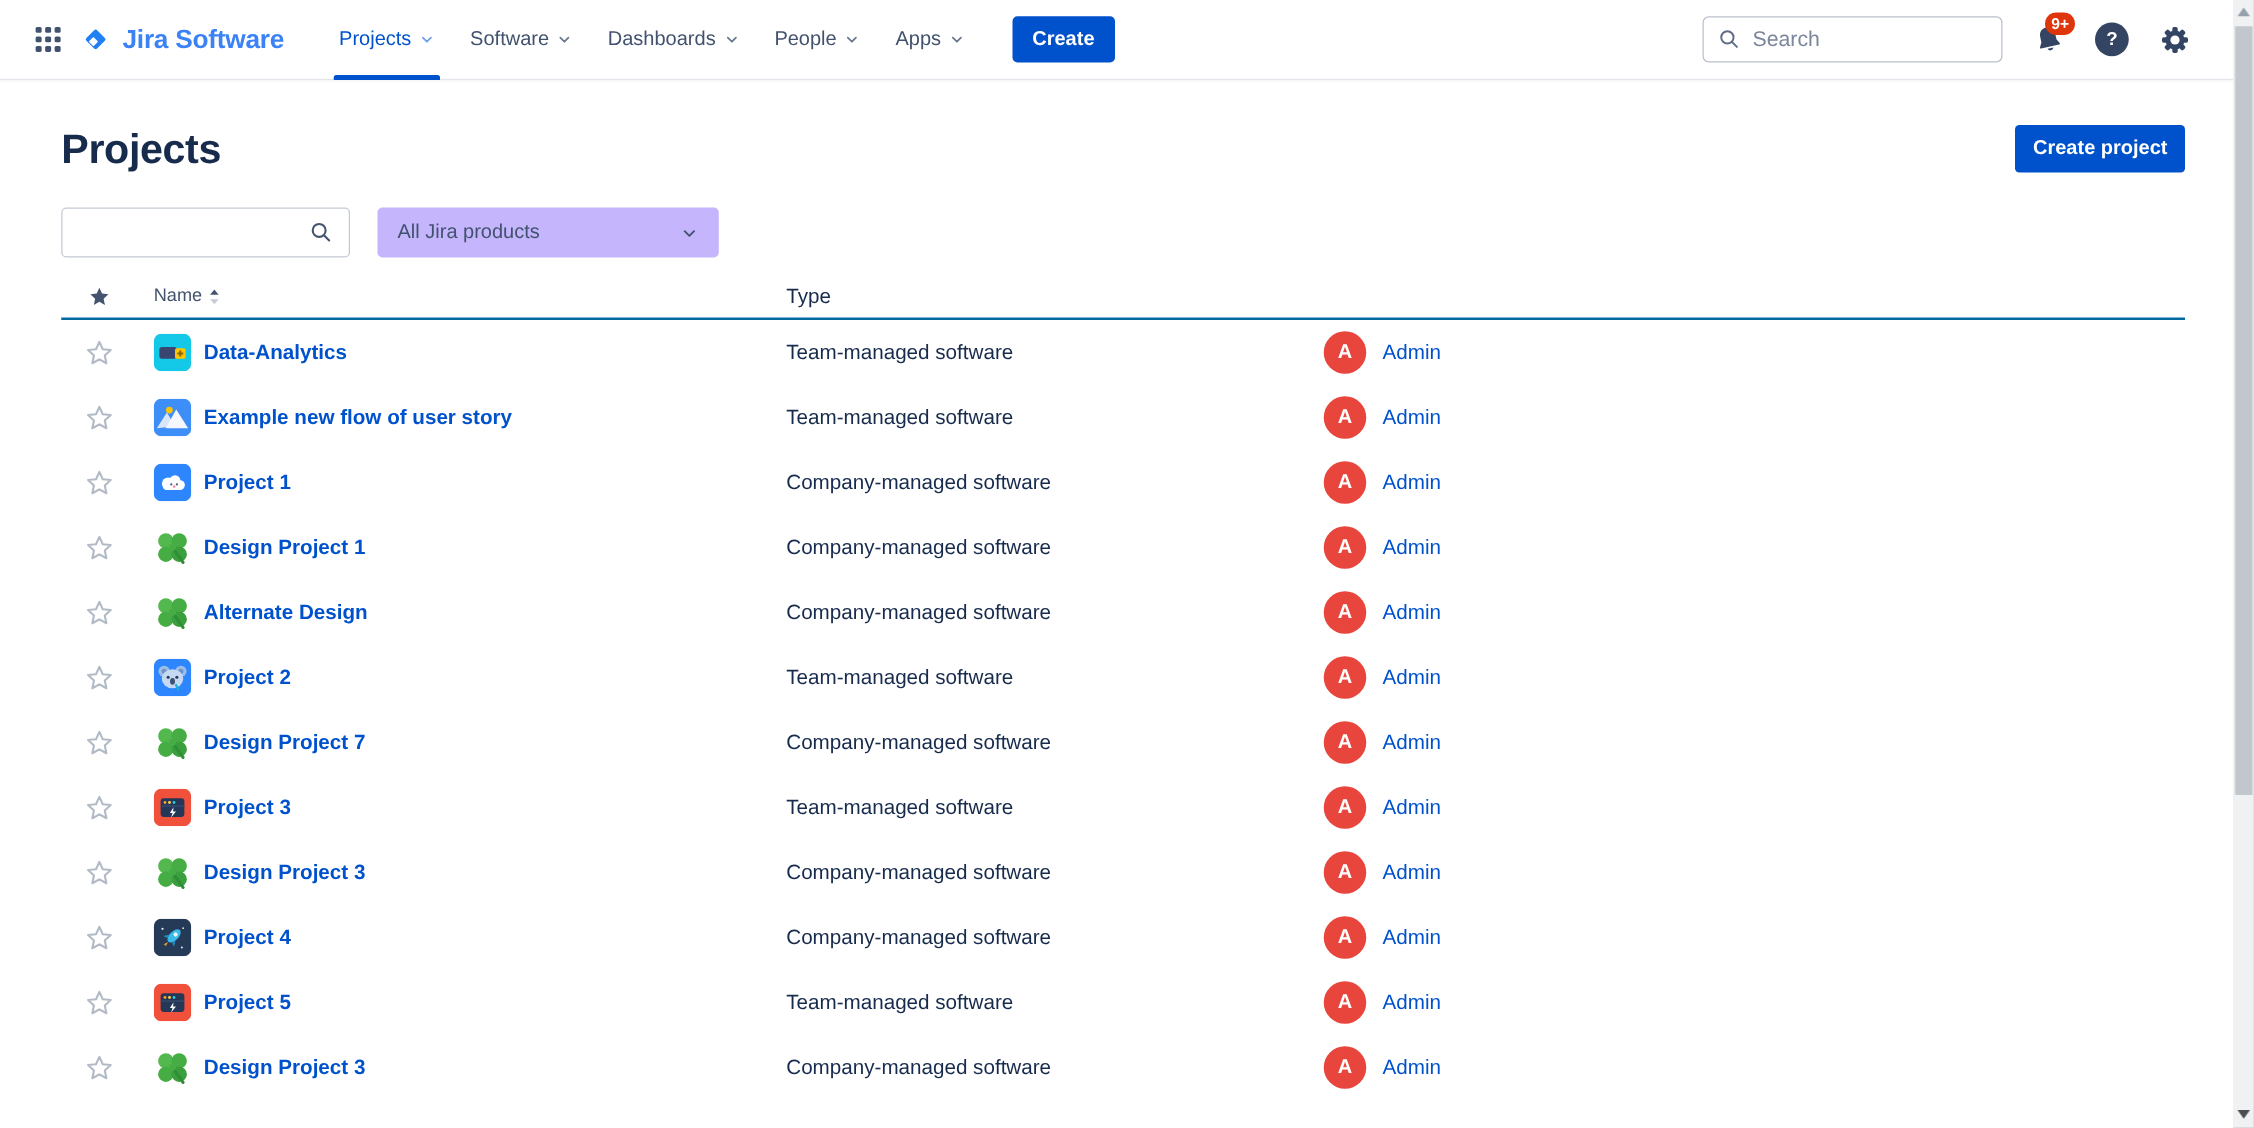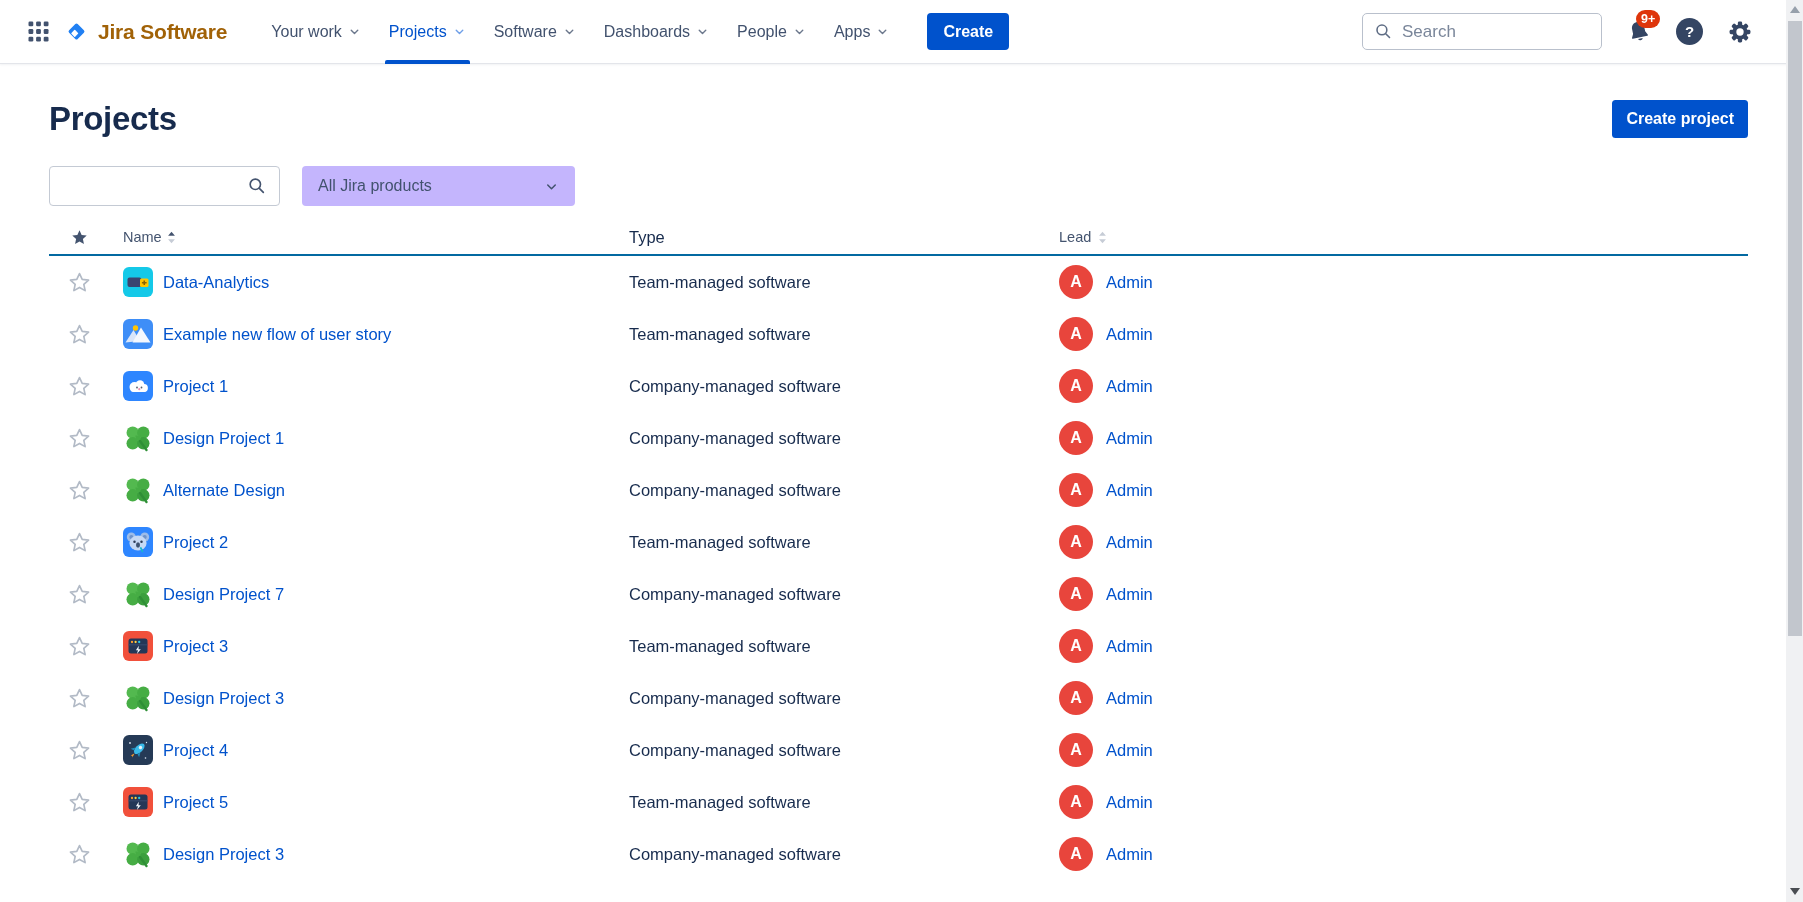--- a/index.html
+++ b/index.html
@@ -5,21 +5,21 @@
   * { margin:0; padding:0; box-sizing:border-box; }
   html,body { width:1803px; height:902px; overflow:hidden; background:#fff;
               font-family:"Liberation Sans", sans-serif; }
 
   
   .topnav { height:64px; display:flex; align-items:center; padding:0 20px;
             border-bottom:1px solid #E3E5EA; box-shadow:0 1px 2px rgba(9,30,66,.06);
             position:relative; background:#fff; }
   .grid-btn { background:none; border:none; cursor:pointer; padding:6px; display:flex; }
   .brand { display:flex; align-items:center; gap:8px; margin-left:6px; cursor:pointer; }
-  .brand-text { font-size:21px; font-weight:600; color:#a16207; letter-spacing:-.2px; }
+  .brand-text { font-size:21px; font-weight:600; color:#3b82f6; letter-spacing:-.2px; }
   .nav-items { display:flex; align-items:stretch; height:64px; margin-left:30px; }
   .nav-item { display:flex; align-items:center; gap:6px; padding:0 14px; position:relative;
               font-size:16px; font-weight:500; color:#42526E; cursor:pointer; background:none; border:none;
               font-family:"Liberation Sans", sans-serif;}
   .nav-item .chev { color:#6B778C; display:flex; }
   .nav-item.active { color:#0052CC; }
   .nav-item.active .chev { color:#6E9FE8; }
   .nav-item.active::after { content:""; position:absolute; left:10px; right:10px; bottom:0;
                             height:4px; background:#0052CC; border-radius:2px 2px 0 0; }
   .create-btn { margin-left:24px; background:#0052CC; color:#fff; border:none; cursor:pointer;
@@ -62,21 +62,21 @@
   .thead { height:36px; border-bottom:2px solid #0369a1; color:#44546F; font-size:14.5px; font-weight:400; }
   .thead .col-star { display:flex; justify-content:center; }
   .col-name { display:flex; align-items:center; }
   .thead .hdr-label { margin-left:14px; }
   .sort-ind { margin-left:5px; display:flex; }
   .trow { height:52px; }
   .trow .col-star { display:flex; justify-content:center; }
   .star-btn { background:none; border:none; cursor:pointer; display:flex; padding:2px; }
   .proj-icon { width:30px; height:30px; margin-left:14px; margin-right:10px; flex:none; display:flex; }
   .proj-icon svg { width:30px; height:30px; }
-  .proj-link { color:#0052CC; font-size:16.5px; text-decoration:none; cursor:pointer; }
+  .proj-link { color:#0052CC; font-size:16.5px; text-decoration:none; cursor:pointer;font-weight:bold; }
   .col-type { font-size:16.5px; color:#172B4D; }
   .col-lead { display:flex; align-items:center; gap:13px; }
   .avatar { width:34px; height:34px; border-radius:50%; background:#E8453C; color:#fff;
             font-weight:700; font-size:16px; display:flex; align-items:center; justify-content:center; }
   .lead-link { color:#0052CC; font-size:16.5px; text-decoration:none; cursor:pointer; }
 
   
   .scrollbar { position:fixed; top:0; right:0; width:17px; height:902px; background:#F0F1F3; z-index:20; }
   .sb-up { position:absolute; top:6px; left:3.5px; width:0; height:0;
            border-left:5px solid transparent; border-right:5px solid transparent;
@@ -104,28 +104,20 @@
     </svg>
   </button>
   <div class="brand">
     <svg width="27" height="27" viewBox="0 0 32 32">
       <rect x="8.8" y="8.8" width="14.4" height="14.4" rx="2" transform="rotate(45 16 16)" fill="#2180F3"></rect>
       <rect x="10.75" y="15.05" width="6.3" height="6.3" rx="0.8" transform="rotate(45 13.9 18.2)" fill="#FFFFFF"></rect>
     </svg>
     <span class="brand-text">Jira Software</span>
   </div>
   <nav class="nav-items" id="nav-items">
-  <button class="nav-item">
-    <span class="nav-label">Your work</span>
-    <span class="chev">
-      <svg width="13" height="13" viewBox="0 0 24 24">
-            <path d="M6 9.5 l6 6 6 -6" fill="none" stroke="currentColor" stroke-width="2.6" stroke-linecap="round" stroke-linejoin="round"></path>
-          </svg>
-    </span>
-  </button>
 
   <button class="nav-item active">
     <span class="nav-label">Projects</span>
     <span class="chev">
       <svg width="13" height="13" viewBox="0 0 24 24">
             <path d="M6 9.5 l6 6 6 -6" fill="none" stroke="currentColor" stroke-width="2.6" stroke-linecap="round" stroke-linejoin="round"></path>
           </svg>
     </span>
   </button>
 
@@ -237,29 +229,20 @@
         <span class="sort-ind">
           <svg width="9" height="15" viewBox="0 0 10 16">
               <path d="M5 1.5 L8.8 6 H1.2 Z" fill="#44546F"></path>
               <path d="M5 14.5 L1.2 10 H8.8 Z" fill="#C6CCD6"></path>
             </svg>
         </span>
       </div>
       <div class="col-type">
         <span>Type</span>
       </div>
-      <div class="col-lead">
-        <span>Lead</span>
-        <span class="sort-ind" style="margin-left:-6px;">
-          <svg width="9" height="15" viewBox="0 0 10 16">
-              <path d="M5 1.5 L8.8 6 H1.2 Z" fill="#C6CCD6"></path>
-              <path d="M5 14.5 L1.2 10 H8.8 Z" fill="#C6CCD6"></path>
-            </svg>
-        </span>
-      </div>
     </div>
     <div class="tbody" id="rows">
   <div class="trow">
     <div class="col-star">
       <button class="star-btn">
         <svg width="25" height="25" viewBox="0 0 24 24" fill="none" stroke="#B2BAC6" stroke-width="1.6" stroke-linejoin="round">
           <path d="M12 3.4 l2.6 5.6 6.1 .65 -4.55 4.15 1.25 6 -5.4 -3.05 -5.4 3.05 1.25 -6 -4.55 -4.15 6.1 -.65 z"></path>
         </svg>
       </button>
     </div>

